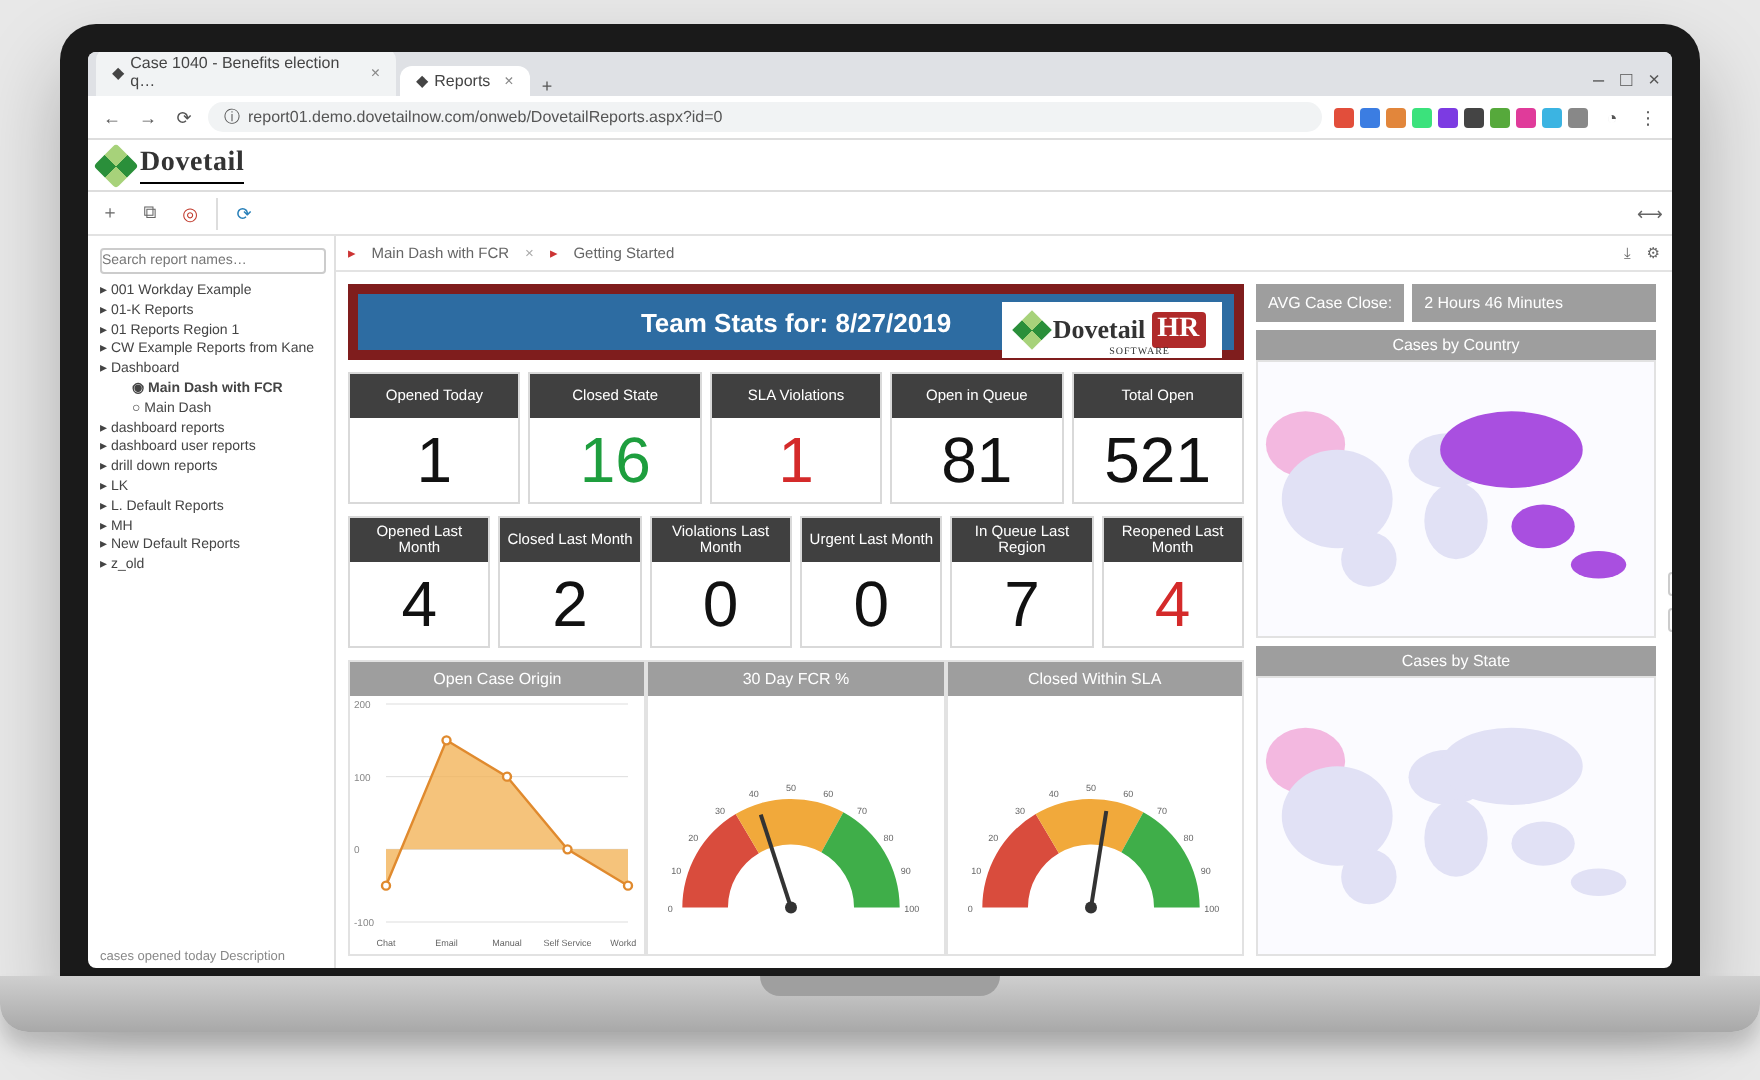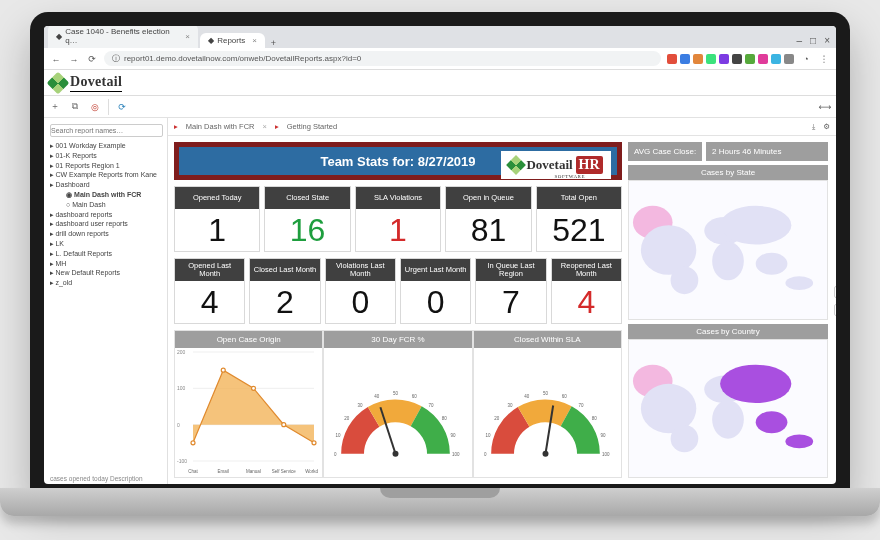--- a/index.html
+++ b/index.html
@@ -325,49 +325,49 @@
                 </div>
               </div>
             </div>
 
             <div class="dash-right">
               <div class="kpi-right">
                 <div class="kpi-label">AVG Case Close:</div>
                 <div class="kpi-val">2 Hours 46 Minutes</div>
               </div>
               <div class="map-card">
+                <div class="map-head">Cases by Country</div>
+                <div class="map-body" id="map-country">
+                    <svg width="198" height="137">
+                      <ellipse cx="23.759999999999998" cy="41.1" rx="19.8" ry="16.439999999999998" fill="#f3b8e0"></ellipse>
+                      <ellipse cx="39.6" cy="68.5" rx="27.720000000000002" ry="24.66" fill="#e1e1f5"></ellipse>
+                      <ellipse cx="55.440000000000005" cy="98.64" rx="13.860000000000001" ry="13.700000000000001" fill="#e1e1f5"></ellipse>
+                      <ellipse cx="95.03999999999999" cy="49.32" rx="19.8" ry="13.700000000000001" fill="#e1e1f5"></ellipse>
+                      <ellipse cx="99" cy="79.46" rx="15.84" ry="19.180000000000003" fill="#e1e1f5"></ellipse>
+                      <ellipse cx="126.72" cy="43.84" rx="35.64" ry="19.180000000000003" fill="#a94fe0"></ellipse>
+                      <ellipse cx="142.56" cy="82.2" rx="15.84" ry="10.96" fill="#a94fe0"></ellipse>
+                      <ellipse cx="170.28" cy="101.38" rx="13.860000000000001" ry="6.8500000000000005" fill="#a94fe0"></ellipse>
+                    </svg>
+                  </div>
+              </div>
+              <div class="map-card">
                 <div class="map-head">Cases by State</div>
                 <div class="map-body" id="map-state">
                     <svg width="198" height="138">
                       <ellipse cx="23.759999999999998" cy="41.4" rx="19.8" ry="16.56" fill="#f3b8e0"></ellipse>
                       <ellipse cx="39.6" cy="69" rx="27.720000000000002" ry="24.84" fill="#e1e1f5"></ellipse>
                       <ellipse cx="55.440000000000005" cy="99.36" rx="13.860000000000001" ry="13.8" fill="#e1e1f5"></ellipse>
                       <ellipse cx="95.03999999999999" cy="49.68" rx="19.8" ry="13.8" fill="#e1e1f5"></ellipse>
                       <ellipse cx="99" cy="80.03999999999999" rx="15.84" ry="19.32" fill="#e1e1f5"></ellipse>
                       <ellipse cx="126.72" cy="44.160000000000004" rx="35.64" ry="19.32" fill="#e1e1f5"></ellipse>
                       <ellipse cx="142.56" cy="82.8" rx="15.84" ry="11.040000000000001" fill="#e1e1f5"></ellipse>
                       <ellipse cx="170.28" cy="102.12" rx="13.860000000000001" ry="6.9" fill="#e1e1f5"></ellipse>
                     </svg>
                   </div>
               </div>
-              <div class="map-card">
-                <div class="map-head">Cases by Country</div>
-                <div class="map-body" id="map-country">
-                    <svg width="198" height="137">
-                      <ellipse cx="23.759999999999998" cy="41.1" rx="19.8" ry="16.439999999999998" fill="#f3b8e0"></ellipse>
-                      <ellipse cx="39.6" cy="68.5" rx="27.720000000000002" ry="24.66" fill="#e1e1f5"></ellipse>
-                      <ellipse cx="55.440000000000005" cy="98.64" rx="13.860000000000001" ry="13.700000000000001" fill="#e1e1f5"></ellipse>
-                      <ellipse cx="95.03999999999999" cy="49.32" rx="19.8" ry="13.700000000000001" fill="#e1e1f5"></ellipse>
-                      <ellipse cx="99" cy="79.46" rx="15.84" ry="19.180000000000003" fill="#e1e1f5"></ellipse>
-                      <ellipse cx="126.72" cy="43.84" rx="35.64" ry="19.180000000000003" fill="#a94fe0"></ellipse>
-                      <ellipse cx="142.56" cy="82.2" rx="15.84" ry="10.96" fill="#a94fe0"></ellipse>
-                      <ellipse cx="170.28" cy="101.38" rx="13.860000000000001" ry="6.8500000000000005" fill="#a94fe0"></ellipse>
-                    </svg>
-                  </div>
-              </div>
             </div>
           </div>
         </div>
       </div>
 
     </div>
   </div>
 </div>
 <div class="laptop-base"></div>
 <div class="laptop-notch"></div>

